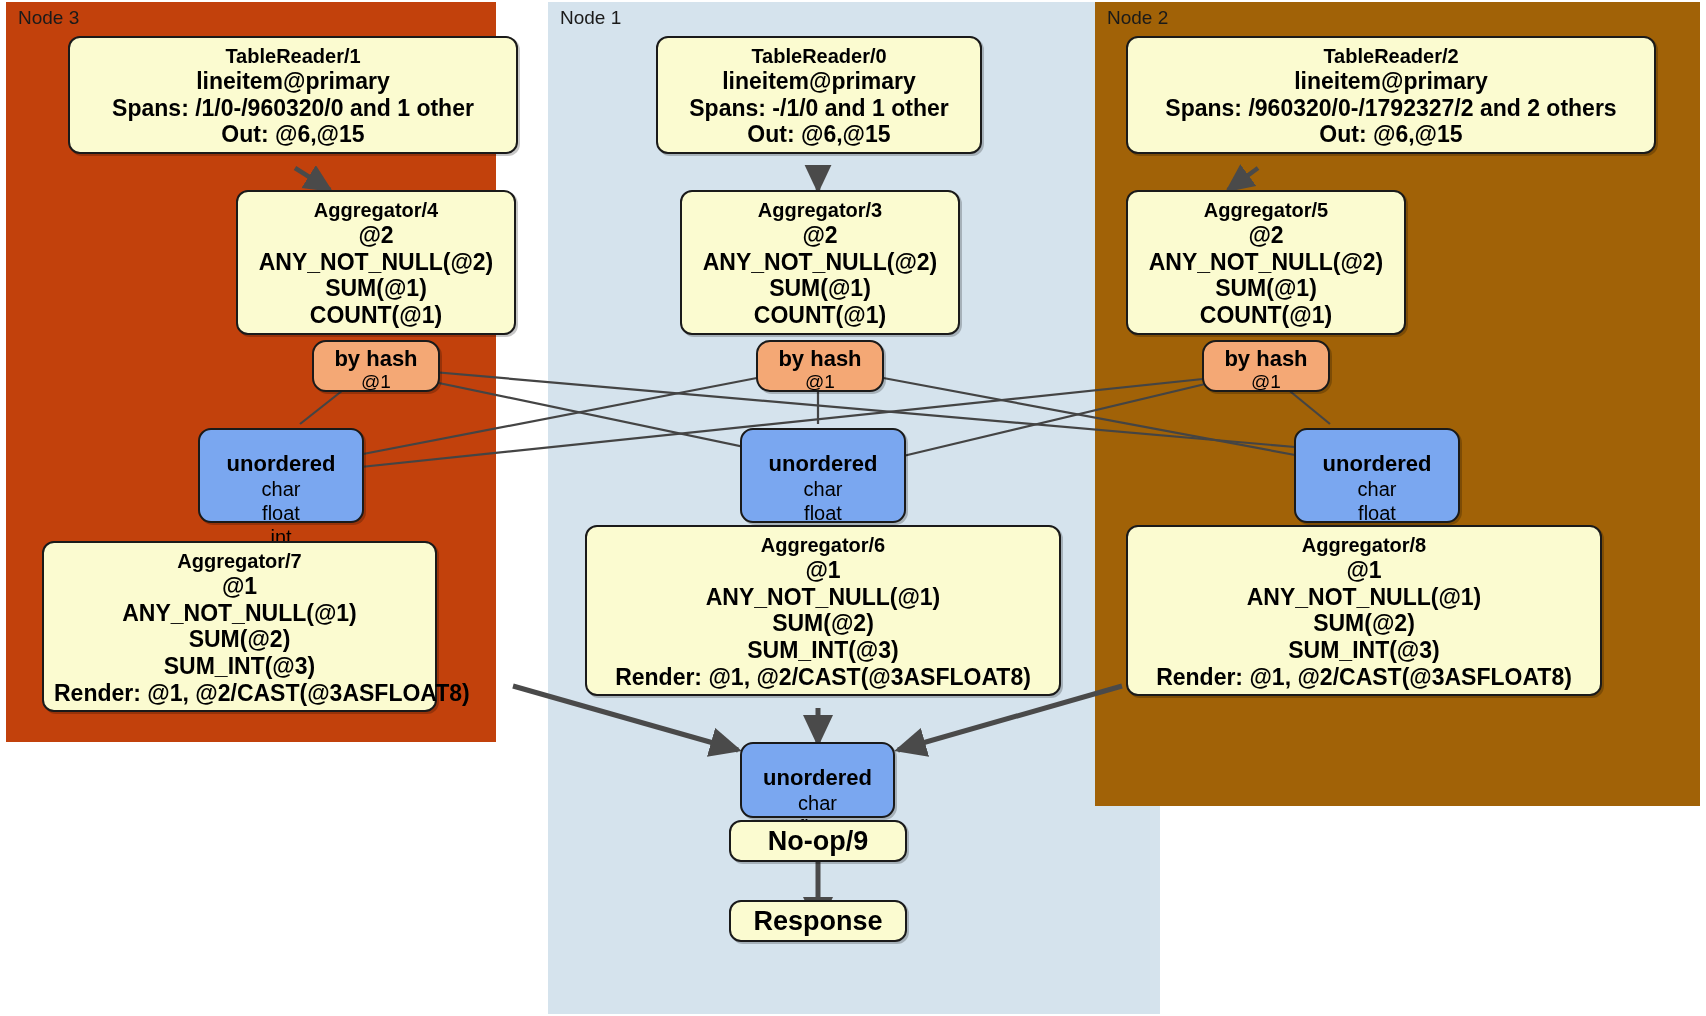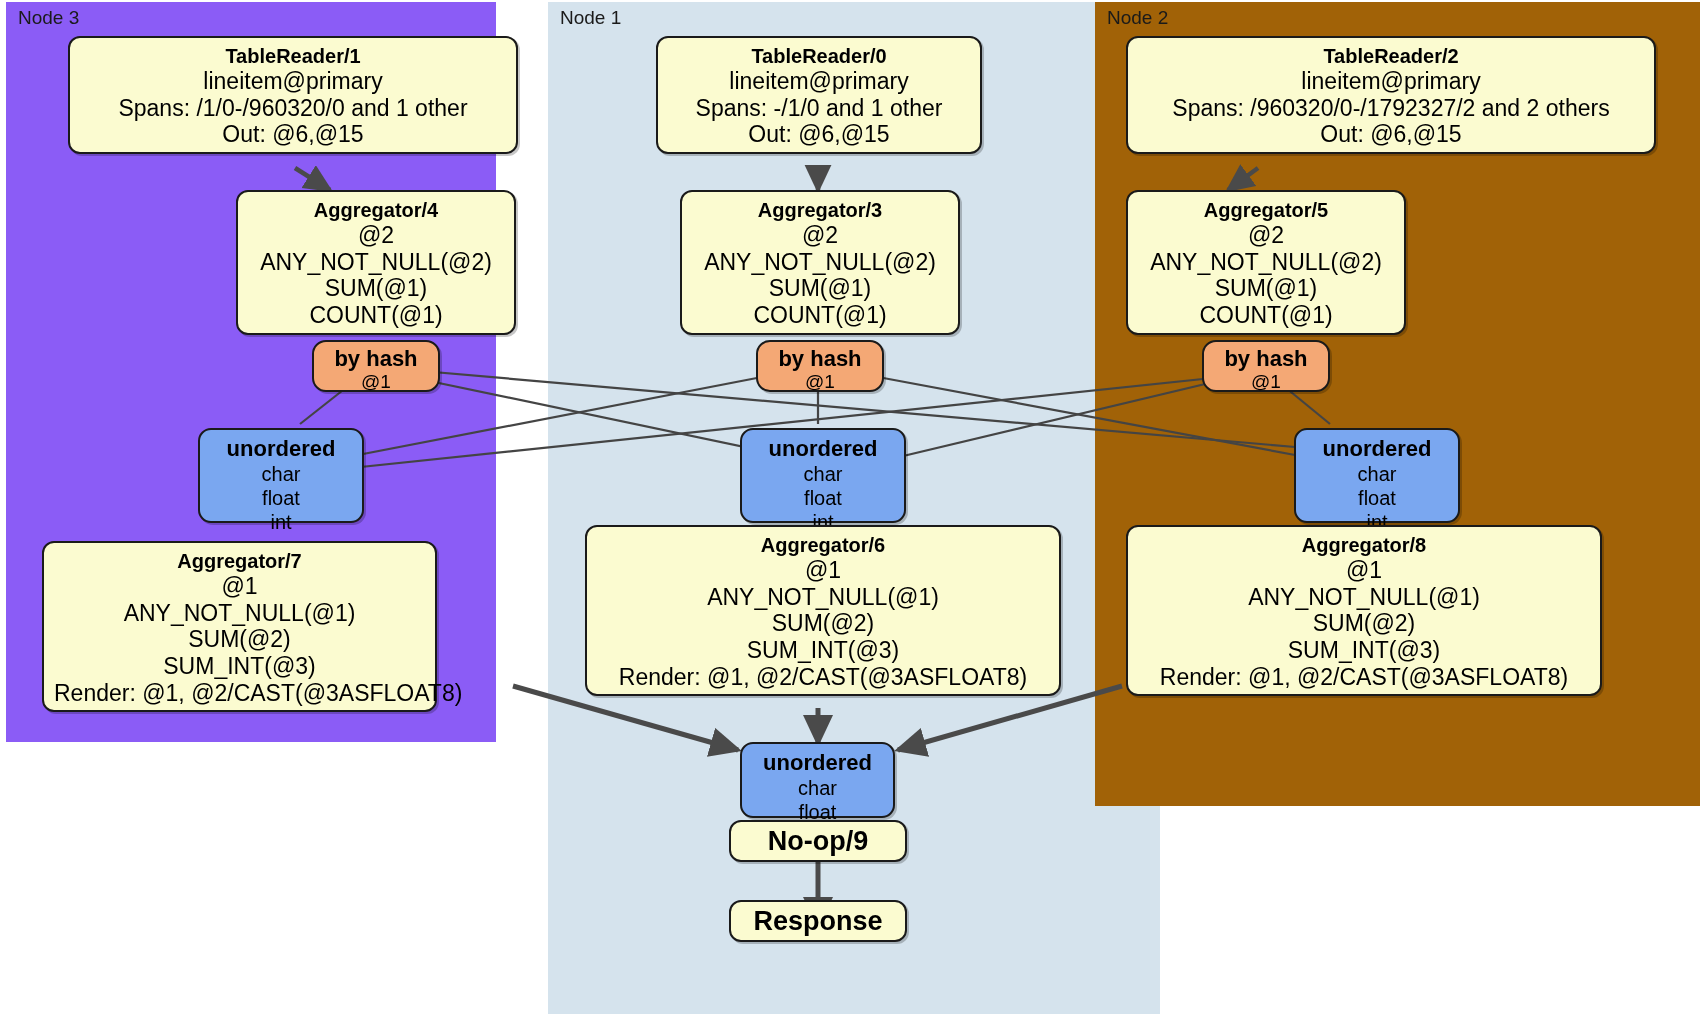--- a/index.html
+++ b/index.html
@@ -25,21 +25,21 @@
   }
   .node-panel .node-label {
     position: absolute;
     top: 6px;
     left: 12px;
     font-size: 19px;
     color: #1a1a1a;
     line-height: 1.1;
     white-space: nowrap;
   }
-  #panel-node3 { left: 6px;    top: 2px;  width: 490px;  height: 740px; background: #8b5cf6; }
+  #panel-node3 { left: 6px;    top: 2px;  width: 490px;  height: 740px; background: #c2410c; }
   #panel-node1 { left: 548px;  top: 2px;  width: 612px;  height: 1012px; background: #d5e3ed; }
   #panel-node2 { left: 1095px; top: 2px;  width: 605px;  height: 804px; background: #a16207; padding-left: 32px; }
 
   
   #edges {
     position: absolute;
     left: 0; top: 0;
     width: 1706px;
     height: 1016px;
     pointer-events: none;
@@ -59,21 +59,21 @@
     line-height: 1.16;
     box-shadow: 2px 2px 0 rgba(0,0,0,0.22);
     white-space: nowrap;
   }
   .proc .title {
     font-weight: bold;
     font-size: 20px;
     line-height: 1.2;
     display: block;
   }
-  .proc .line { display: block; }
+  .proc .line { display: block; font-weight: bold; }
 
   .proc.compact {
     padding: 3px 16px 3px 16px;
     font-size: 26px;
   }
   .proc.compact .title { font-size: 27px; }
 
   
   .router {
     position: absolute;
@@ -103,21 +103,21 @@
   .sync {
     position: absolute;
     box-sizing: border-box;
     background: #7aa7f0;
     border: 2px solid #1a1a1a;
     border-radius: 13px;
     text-align: center;
     color: #000000;
     line-height: 1.2;
     box-shadow: 2px 2px 0 rgba(0,0,0,0.22);
-    padding-top: 6px;
+    padding-top: 21px;
     white-space: nowrap;
   }
   .sync .title {
     display: block;
     font-weight: bold;
     font-size: 22px;
   }
   .sync .line {
     display: block;
     font-size: 20px;

